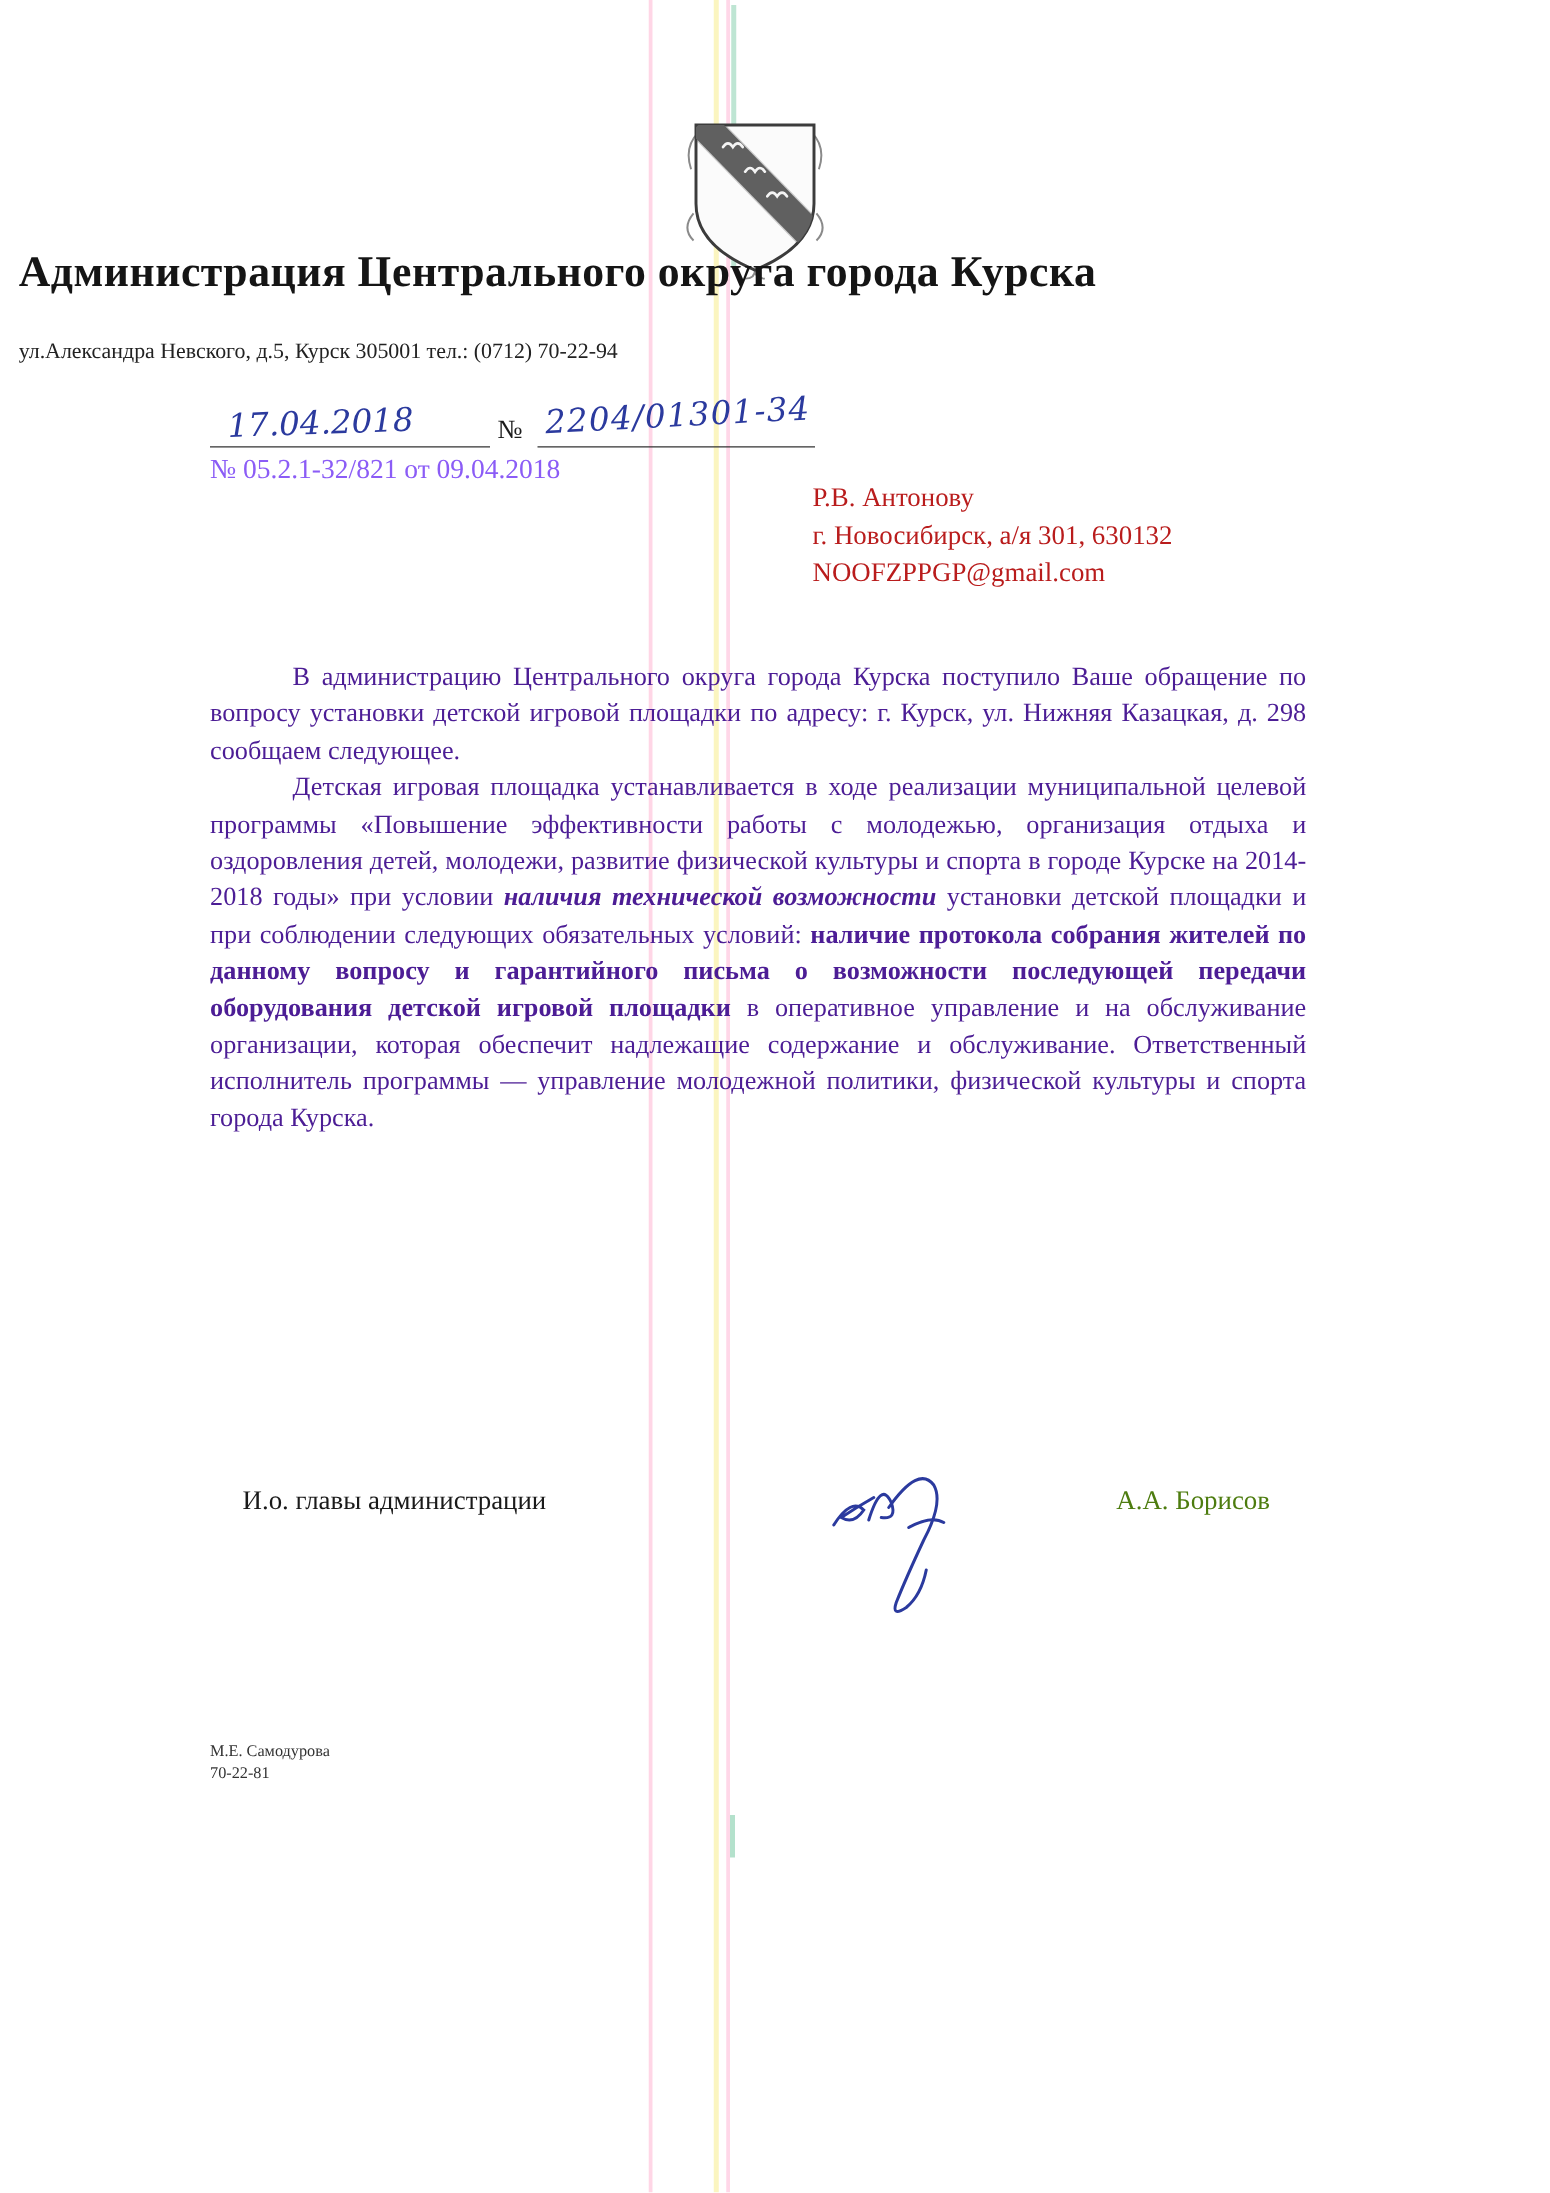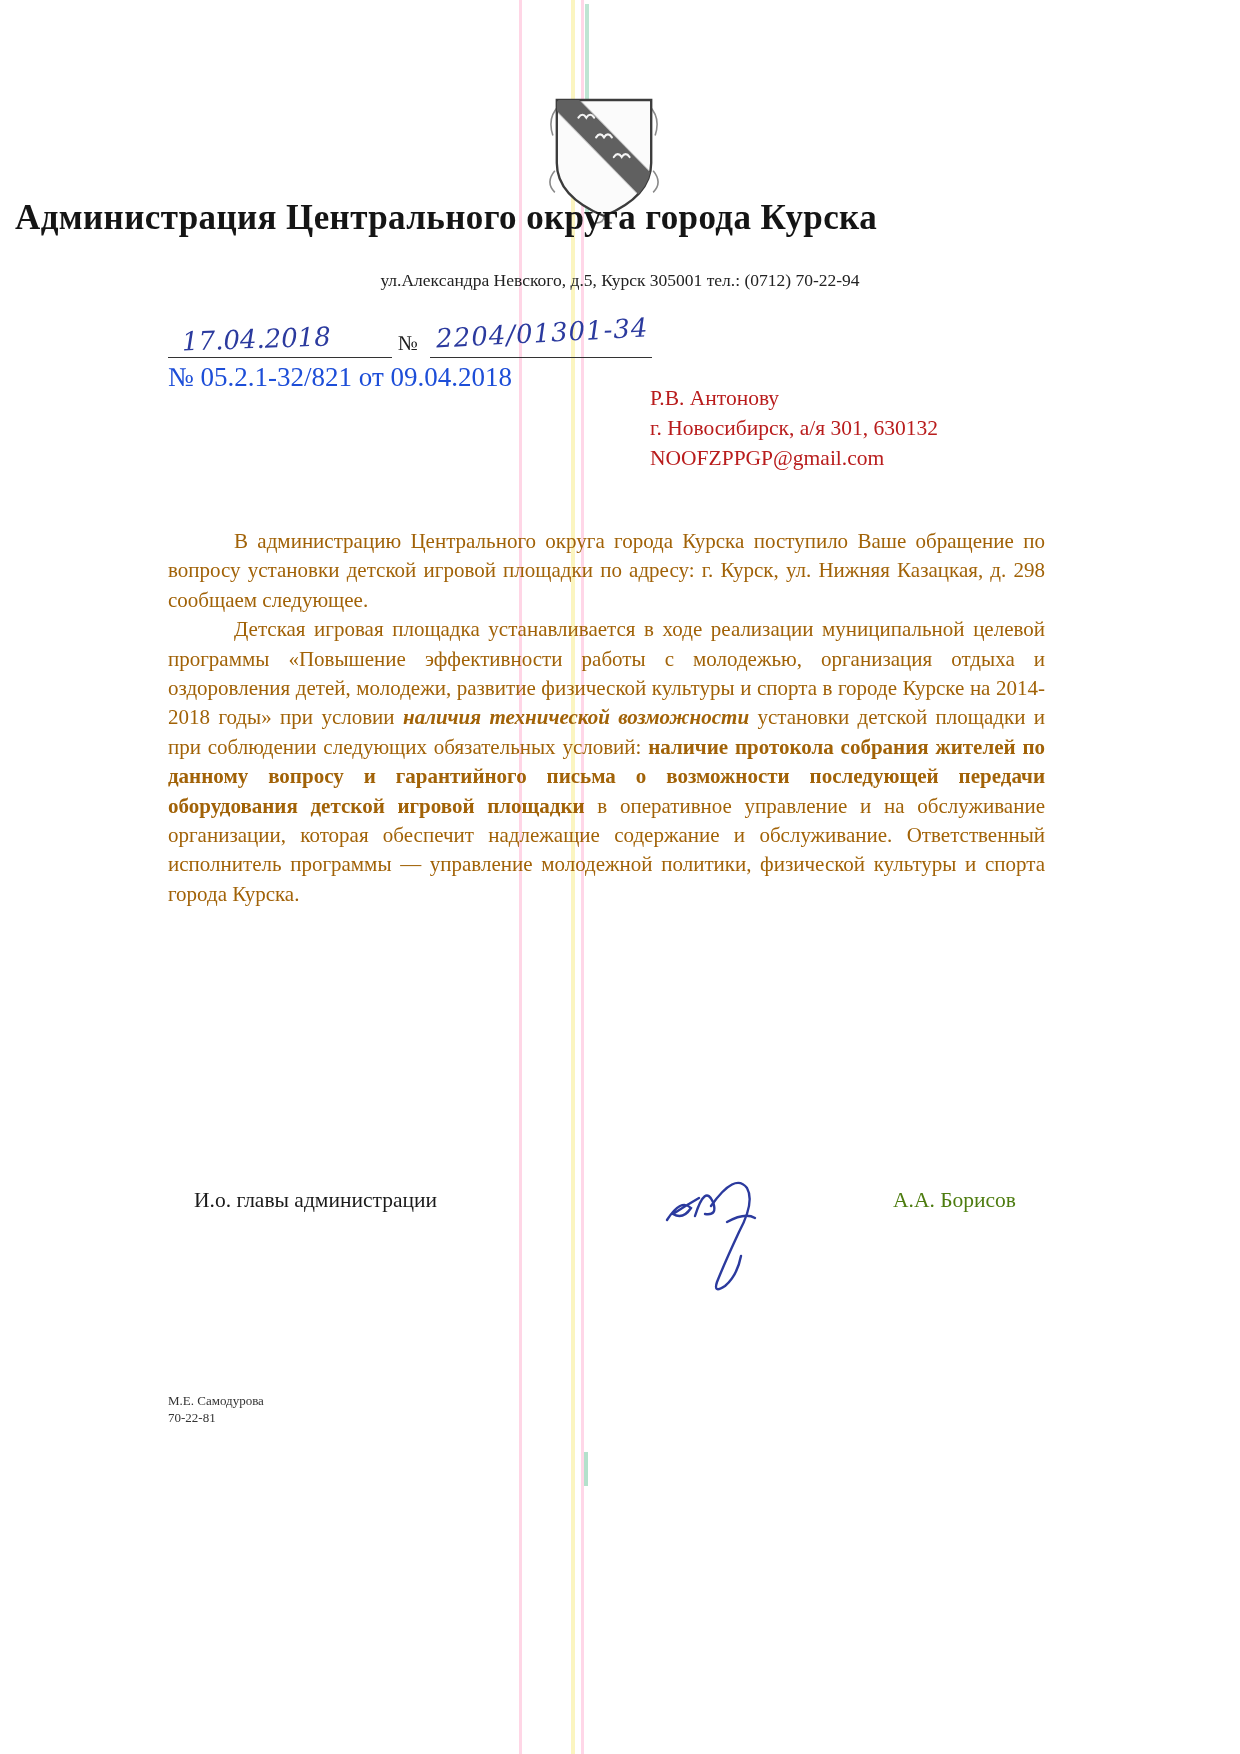--- a/index.html
+++ b/index.html
@@ -23,45 +23,45 @@
   .emblem{left:545px;top:92px;width:118px;height:132px;}
 
   .org-title{
     left:15px;top:198px;width:1210px;
     text-align:left;
     font-size:35px;font-weight:bold;
     letter-spacing:0.4px;color:#151515;
   }
   .address-block{
     left:15px;top:268px;width:1210px;
-    text-align:center;font-size:17.5px;line-height:24px;color:#222;
+    text-align:left;font-size:17.5px;line-height:24px;color:#222;
   }
 
   .hand{
     font-family:"DejaVu Serif", serif;
     font-style:italic;
     color:#2b3a9e;
     font-size:26px;
     white-space:nowrap;
   }
   .hand-date{left:182px;top:324px;transform:rotate(-2deg);}
   .hand-number{left:436px;top:318px;transform:rotate(-3deg);letter-spacing:1px;}
   .ruleline{height:0;border-top:1.5px solid #333;}
   .rule-a{left:168px;top:357px;width:224px;}
   .rule-b{left:430px;top:357px;width:222px;}
   .no-sign{left:398px;top:331px;font-size:21px;color:#1c1c1c;}
 
-  .typed-ref{left:168px;top:362px;font-size:27px;color:#1d4ed8;}
+  .typed-ref{left:168px;top:362px;font-size:22px;color:#8b5cf6;}
 
   .recipient{left:650px;top:383px;font-size:21.5px;line-height:30px;color:#b91c1c;}
 
   .letter-body{
     left:168px;top:527px;width:877px;
     font-size:21px;line-height:29.4px;
-    text-align:justify;color:#a16207;
+    text-align:justify;color:#4c1d95;
   }
   .letter-body p{margin:0;text-indent:66px;}
   .bi{font-weight:bold;font-style:italic;}
   .b{font-weight:bold;}
 
   .sign-row-title{left:168px;top:1188px;font-size:21.5px;color:#1a1a1a;margin-left:26px;}
   .sign-row-name{left:893px;top:1188px;font-size:21.5px;color:#4d7c0f;}
   .signature-svg{left:655px;top:1158px;width:130px;height:150px;}
 
   .footer-note{left:168px;top:1392px;font-size:13px;line-height:17px;color:#333;font-family:"Liberation Serif", serif;}

